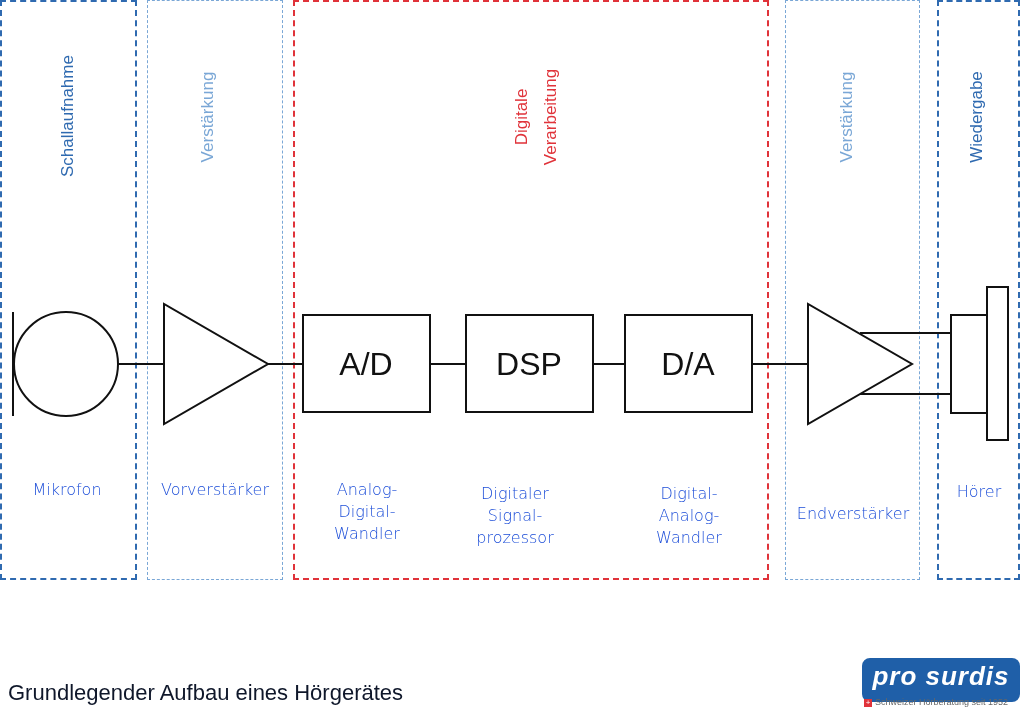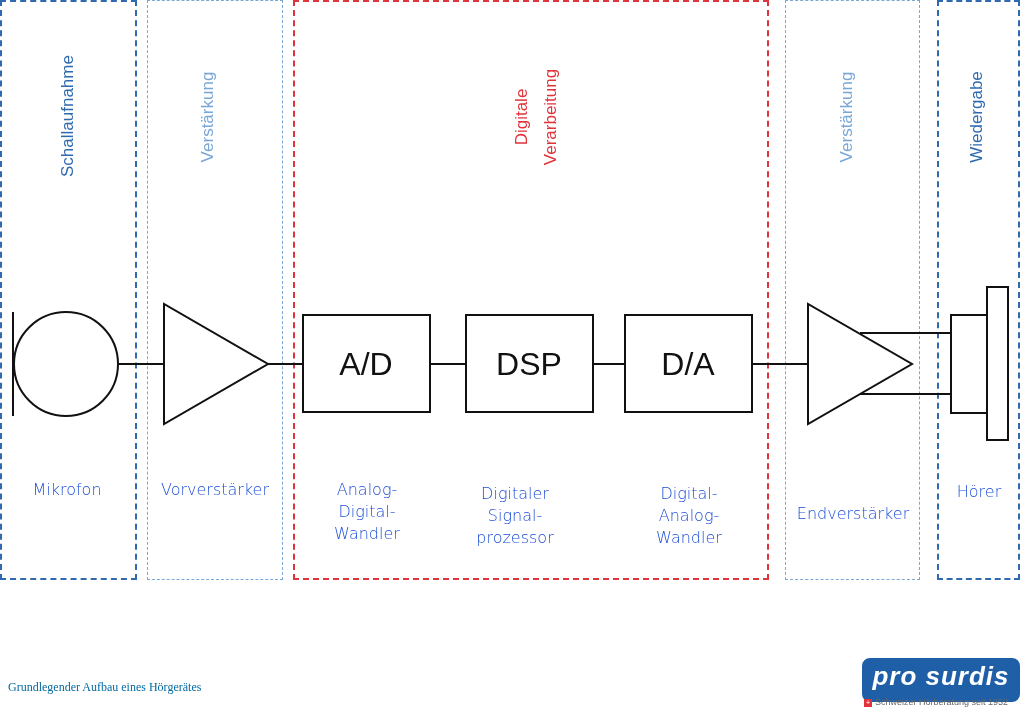--- a/index.html
+++ b/index.html
@@ -17,22 +17,22 @@
   .vlabel.dark { color: #2f6ab0; }
   .vlabel.light { color: #7aa7d6; }
   .vlabel.red { color: #e0333a; }
   .comp-label {
     position: absolute; text-align: center; color: #1d4ed8; font-size: 16px; line-height: 22px;
     font-family: "DejaVu Sans", sans-serif; font-weight: 300;
   }
   svg.circuit { position: absolute; left: 0; top: 0; }
   .block-text { font-family: "Liberation Sans", sans-serif; font-size: 32px; fill: #111; }
   .caption {
-    position: absolute; left: 8px; top: 680px; font-size: 12px; color: #0369a1;
-    font-family: Liberation Serif, serif;
+    position: absolute; left: 8px; top: 680px; font-size: 22px; color: #0f172a;
+    font-family: Liberation Sans, sans-serif;
   }
   .logo {
     position: absolute; left: 862px; top: 658px; width: 158px; height: 44px;
     background: #1f5fa8; border-radius: 8px; color: #fff; font-weight: bold;
     font-family: "Liberation Sans", sans-serif; font-size: 26px; line-height: 36px;
     text-align: center; letter-spacing: 1px; font-style: italic;
   }
   .logo-tag {
     position: absolute; left: 864px; top: 697px; font-size: 9px; color: #666;
     font-family: "Liberation Sans", sans-serif;

